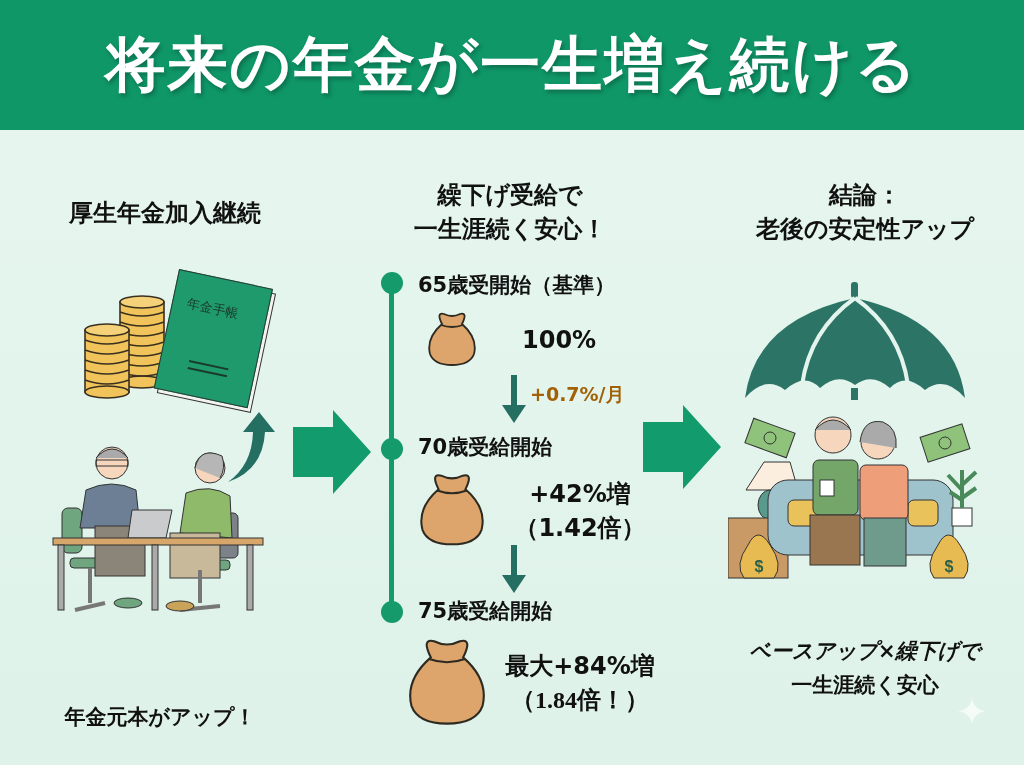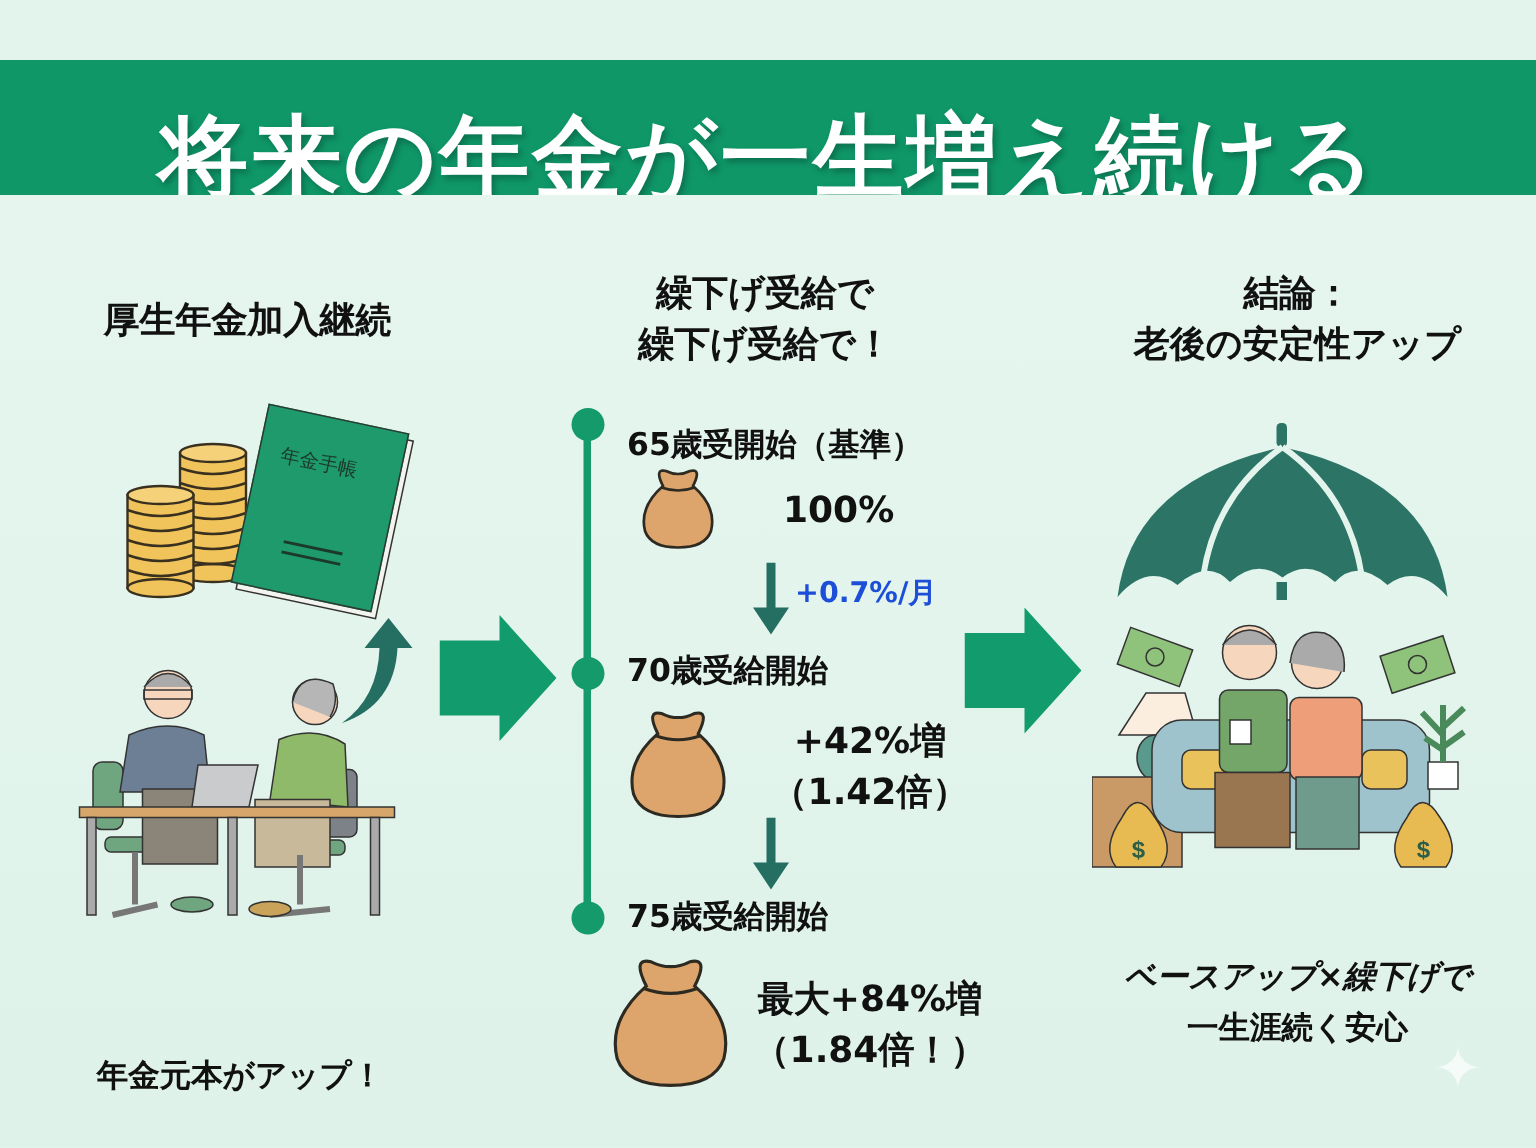--- a/index.html
+++ b/index.html
@@ -6,21 +6,21 @@
   html, body { width: 1024px; height: 765px; overflow: hidden; }
   body {
     background: #e3f4ec;
     font-family: "DejaVu Sans", "Liberation Sans", sans-serif;
     color: #111;
     position: relative;
   }
   .header {
     position: absolute; left: 0; top: 0; width: 1024px; height: 130px;
     background: #0f9768;
-    display: flex; align-items: center; justify-content: center; margin-top: 40px;
+    display: flex; align-items: center; justify-content: center;
   }
   .header h1 {
     color: #fff; font-size: 60px; font-weight: bold; letter-spacing: 2px;
     text-shadow: 2px 3px 4px rgba(0,0,0,0.25);
   }
   .body-bg {
     position: absolute; left: 0; top: 130px; width: 1024px; height: 635px;
     background: linear-gradient(180deg, #e6f6ef 0%, #def2e9 100%);
   }
   .txt { position: absolute; font-weight: bold; text-align: center; }
@@ -118,60 +118,60 @@
   <ellipse cx="130" cy="168" rx="14" ry="5" fill="#c9a35a" stroke="#333"></ellipse>
 </svg>
 
 <div class="txt h3" style="left:40px; top:662px; width:240px;margin-top:40px;">年金元本がアップ！</div>
 
 <svg class="abs" style="left:293px; top:410px;" width="78" height="84" viewBox="0 0 78 84">
   <polygon points="0,17 40,17 40,0 78,42 40,84 40,67 0,67" fill="#129b6c"></polygon>
 </svg>
 
 <div class="txt h2" style="left:380px; top:178px; width:260px;">繰下げ受給で</div>
-<div class="txt h2" style="left:380px; top:212px; width:260px;">繰下げ受給で！</div>
+<div class="txt h2" style="left:380px; top:212px; width:260px;">一生涯続く安心！</div>
 
 <div class="timeline-line"></div>
 <div class="dot" style="left:381px; top:272px;"></div>
 <div class="dot" style="left:381px; top:438px;"></div>
 <div class="dot" style="left:381px; top:601px;"></div>
 
-<div class="txt h3" style="left:418px; top:270px; text-align:left; white-space:nowrap;margin-top:11px;">65歳受開始（基準）</div>
+<div class="txt h3" style="left:418px; top:270px; text-align:left; white-space:nowrap;">65歳受開始（基準）</div>
 <svg class="abs" style="left:426px; top:310px;" width="52" height="56" viewBox="0 0 52 56">
   <path d="M16 14 Q10 2 18 4 Q26 8 34 4 Q42 2 36 14 Q52 28 48 44 Q44 55 26 55 Q8 55 4 44 Q0 28 16 14 Z" fill="#dda46b" stroke="#2d2a22" stroke-width="1.8"></path>
   <path d="M15 15 Q26 19 37 15" fill="none" stroke="#2d2a22" stroke-width="1.8"></path>
 </svg>
 <div class="txt pct" style="left:522px; top:324px; text-align:right;">100%</div>
 
 <svg class="abs" style="left:502px; top:375px;" width="24" height="50" viewBox="0 0 24 50">
   <rect x="9" y="0" width="6" height="34" fill="#256e62"></rect>
   <polygon points="0,30 24,30 12,48" fill="#256e62"></polygon>
 </svg>
-<div class="txt" style="left:530px; top:382px; font-size:19px; text-align:center; color:#1d4ed8;">+0.7%/月</div>
+<div class="txt" style="left:530px; top:382px; font-size:19px; text-align:center; color:#a16207;">+0.7%/月</div>
 
 <div class="txt h3" style="left:418px; top:432px; text-align:center; white-space:nowrap;">70歳受給開始</div>
 <svg class="abs" style="left:417px; top:468px;" width="70" height="80" viewBox="0 0 52 56">
   <path d="M16 14 Q10 2 18 4 Q26 8 34 4 Q42 2 36 14 Q52 28 48 44 Q44 55 26 55 Q8 55 4 44 Q0 28 16 14 Z" fill="#dda46b" stroke="#2d2a22" stroke-width="1.5"></path>
   <path d="M15 15 Q26 19 37 15" fill="none" stroke="#2d2a22" stroke-width="1.5"></path>
 </svg>
 <div class="txt pct" style="left:500px; top:478px; width:160px;">+42%増</div>
 <div class="txt pct" style="left:500px; top:512px; width:160px;">（1.42倍）</div>
 
 <svg class="abs" style="left:502px; top:545px;" width="24" height="50" viewBox="0 0 24 50">
   <rect x="9" y="0" width="6" height="34" fill="#256e62"></rect>
   <polygon points="0,30 24,30 12,48" fill="#256e62"></polygon>
 </svg>
 
 <div class="txt h3" style="left:418px; top:596px; text-align:right; white-space:nowrap;">75歳受給開始</div>
 <svg class="abs" style="left:405px; top:632px;" width="84" height="96" viewBox="0 0 52 56">
   <path d="M16 14 Q10 2 18 4 Q26 8 34 4 Q42 2 36 14 Q52 28 48 44 Q44 55 26 55 Q8 55 4 44 Q0 28 16 14 Z" fill="#dda46b" stroke="#2d2a22" stroke-width="1.3"></path>
   <path d="M15 15 Q26 19 37 15" fill="none" stroke="#2d2a22" stroke-width="1.3"></path>
 </svg>
 <div class="txt pct" style="left:490px; top:650px; width:180px;">最大+84%増</div>
-<div class="txt pct" style="left:490px; top:684px; width:180px;">（1.84倍！）</div>
+<div class="txt pct" style="left:490px; top:684px; width:180px;font-family:Liberation Serif, serif;">（1.84倍！）</div>
 
 <svg class="abs" style="left:643px; top:405px;" width="78" height="84" viewBox="0 0 78 84">
   <polygon points="0,17 40,17 40,0 78,42 40,84 40,67 0,67" fill="#129b6c"></polygon>
 </svg>
 
 <div class="txt h2" style="left:720px; top:178px; width:290px;">結論：</div>
 <div class="txt h2" style="left:720px; top:212px; width:290px;">老後の安定性アップ</div>
 
 <svg class="abs" style="left:740px; top:280px;" width="230" height="120" viewBox="0 0 230 120">
   <rect x="111" y="2" width="7" height="16" rx="3" fill="#2c7466"></rect>

